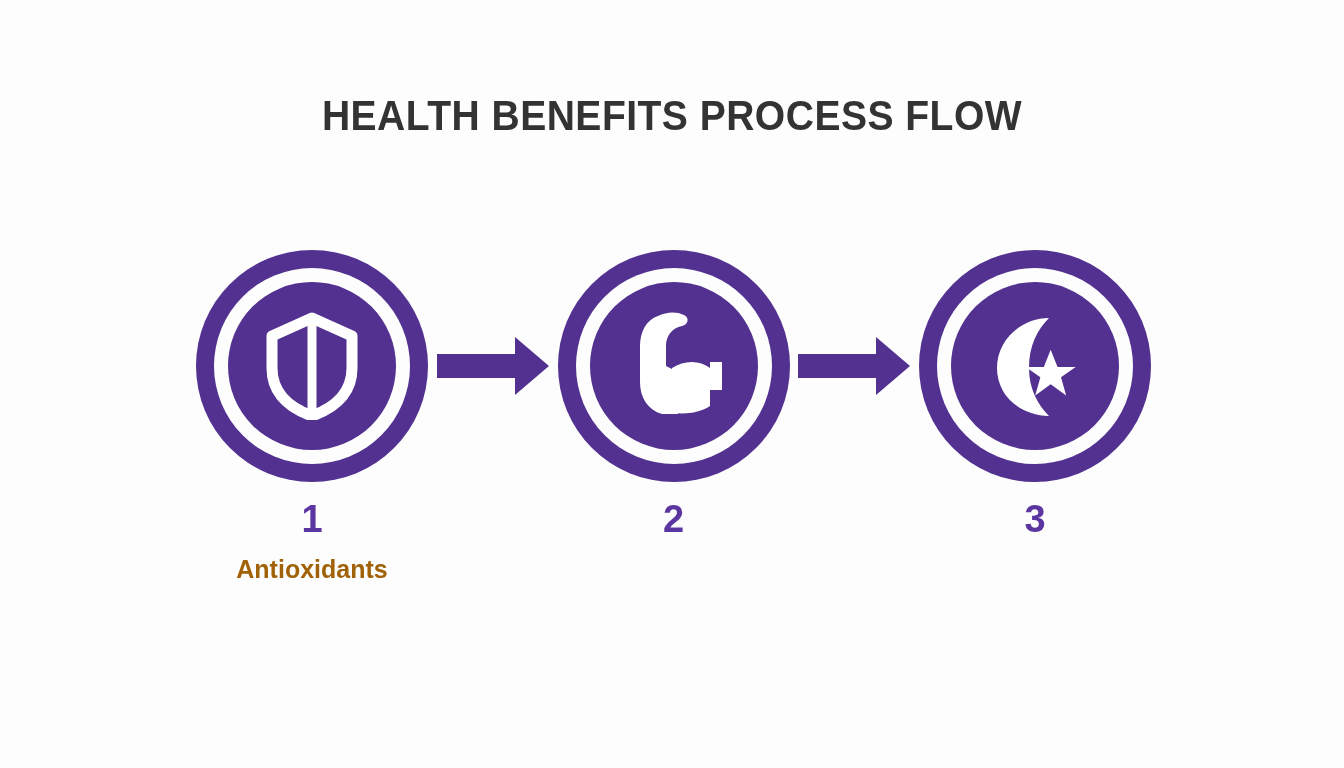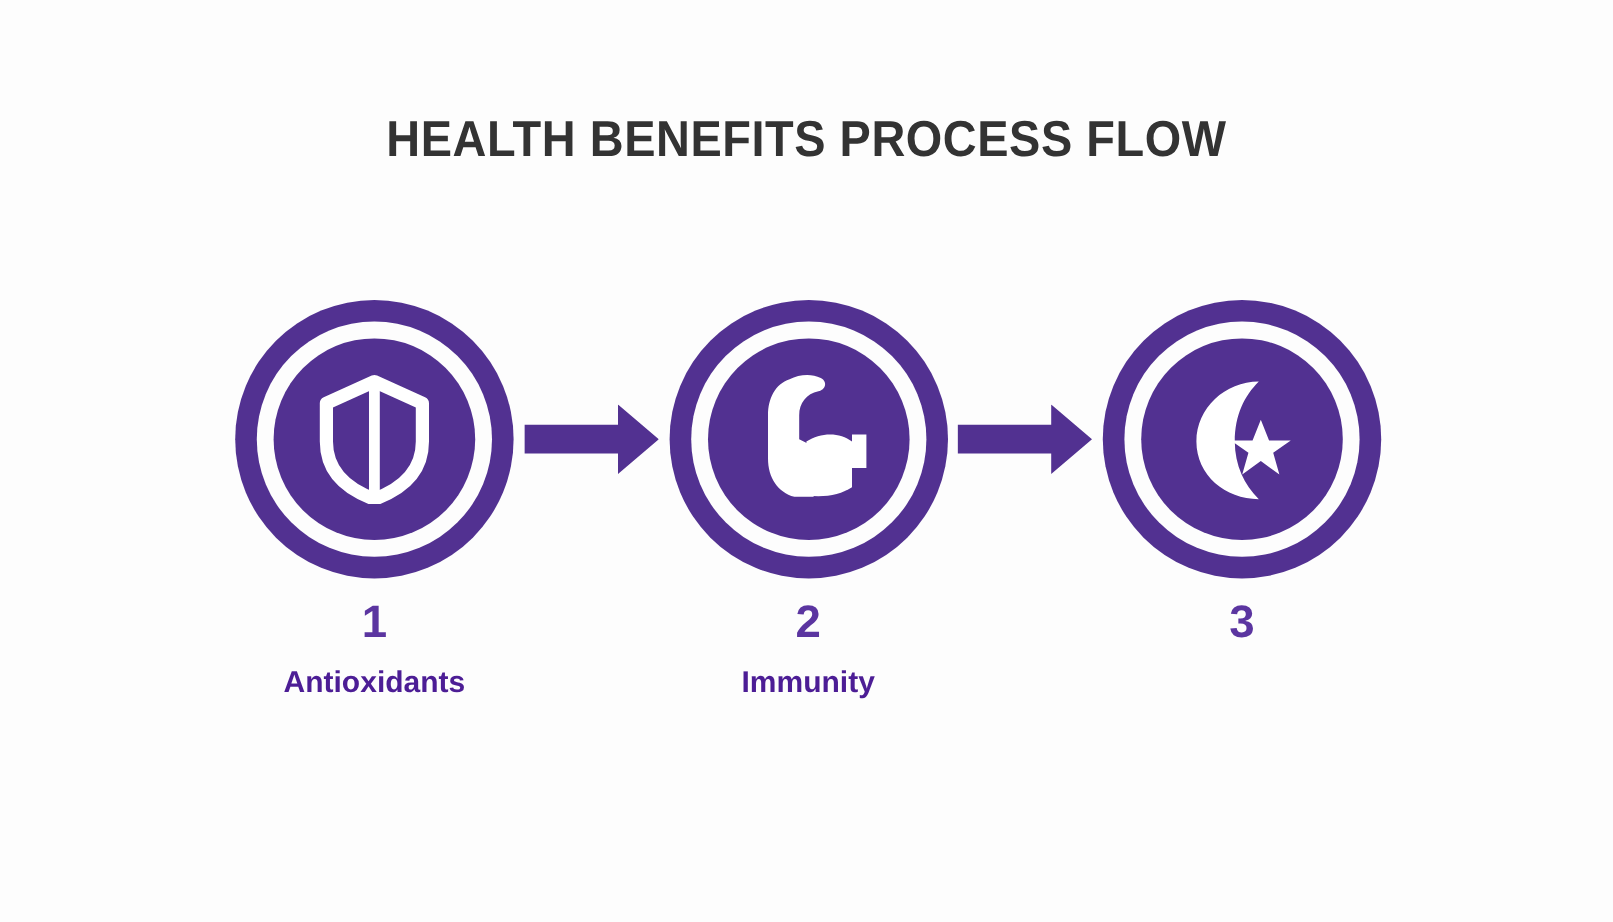--- a/index.html
+++ b/index.html
@@ -126,21 +126,21 @@
     line-height: 44px;
     font-weight: 700;
     color: #5b35a0;
     margin: 0;
   }
   .step-label {
     font-family: "Liberation Sans", sans-serif;
     font-size: 25px;
     line-height: 32px;
     font-weight: 700;
-    color: #4c1d95;
+    color: #a16207;
     margin: 12px 0 1px 0;
     white-space: nowrap;
   }
 </style>
 </head>
 <body>
 
 <div class="canvas">
 
   <div class="title">HEALTH BENEFITS PROCESS FLOW</div>
@@ -212,21 +212,20 @@
 
     <div class="caption">
       <p class="step-number">1</p>
       <p class="step-label">Antioxidants</p>
     </div>
 
     <div class="caption-spacer"></div>
 
     <div class="caption">
       <p class="step-number">2</p>
-      <p class="step-label">Immunity</p>
     </div>
 
     <div class="caption-spacer"></div>
 
     <div class="caption">
       <p class="step-number">3</p>
     </div>
 
   </div>
 

